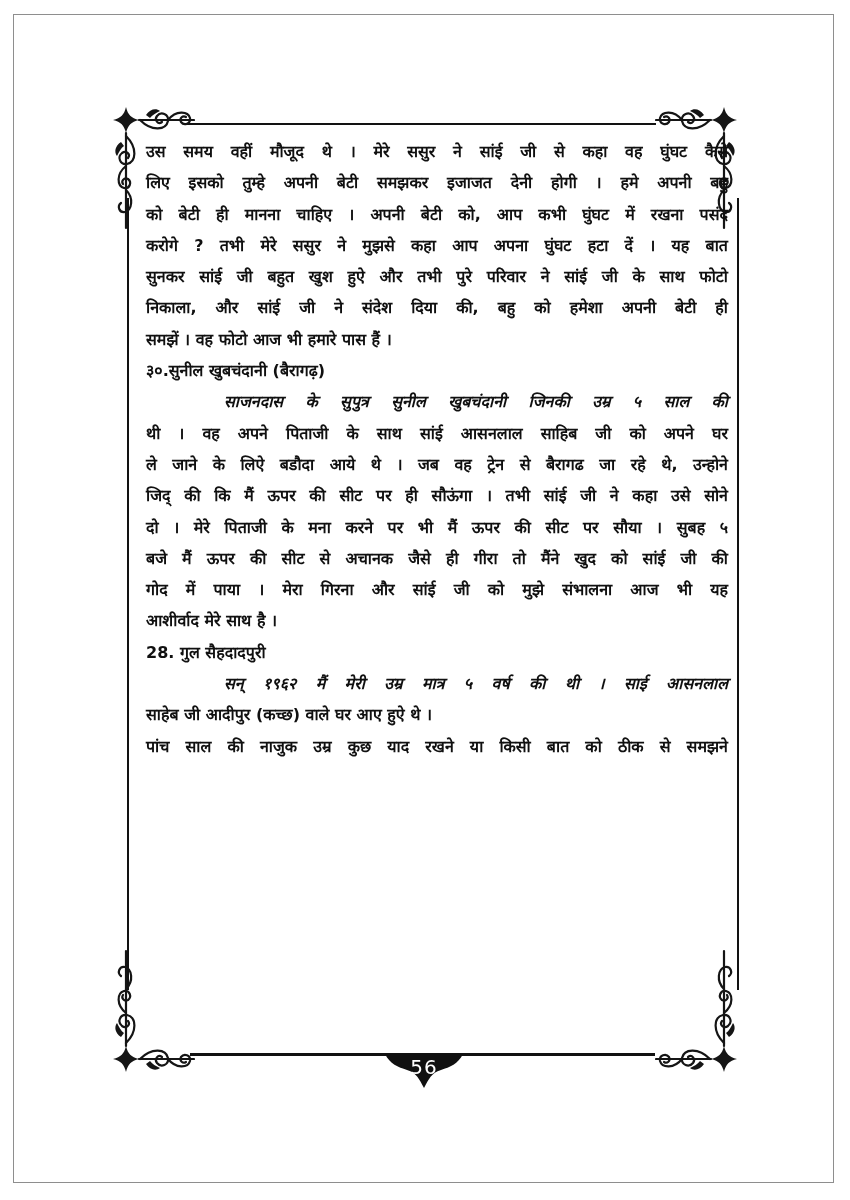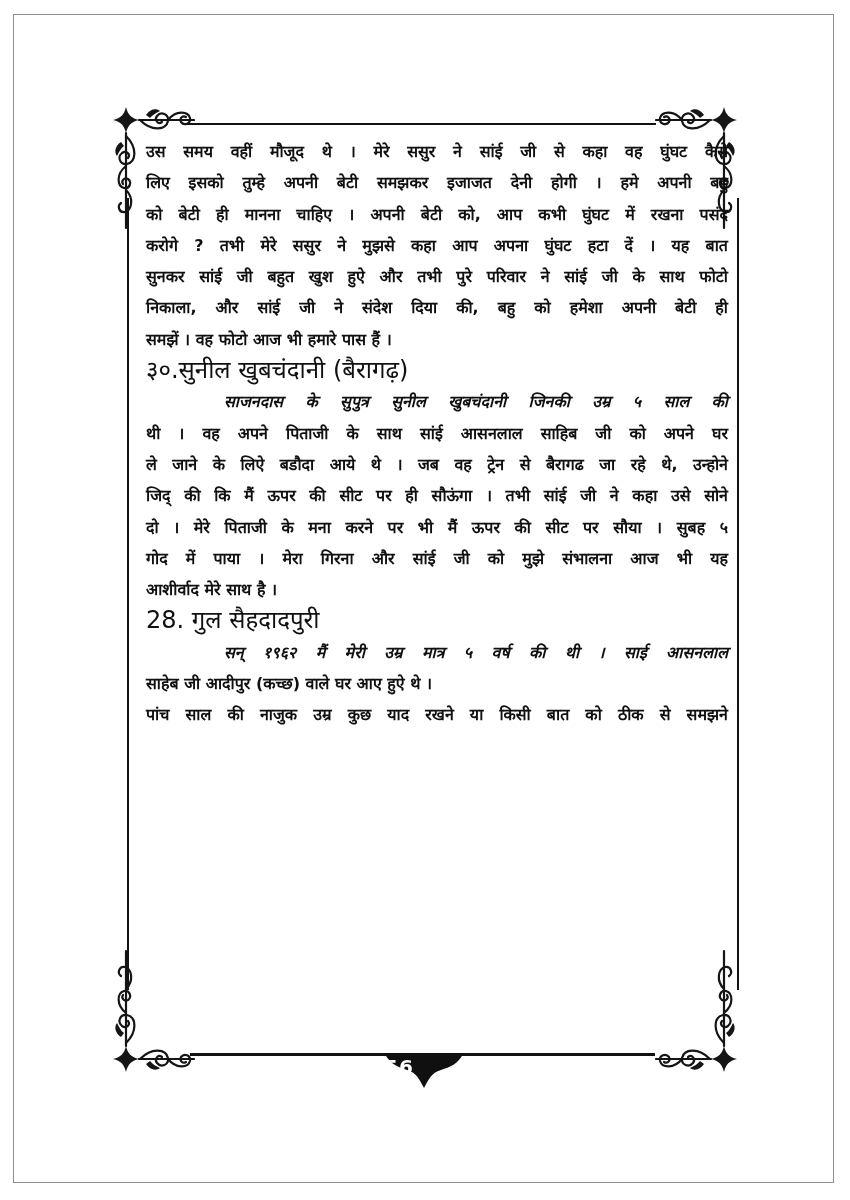--- a/index.html
+++ b/index.html
@@ -25,28 +25,28 @@
     position:absolute;left:146px;top:136px;width:582px;color:#101010;
   }
   .line{
     font-size:16px;line-height:31.3px;font-weight:600;
     text-align:justify;text-align-last:justify;
     white-space:normal;
   }
   .line.last{text-align-last:left;}
   .line.indent{text-indent:78px;font-style:italic;}
   .heading{
-    font-size:24px;line-height:31.3px;font-weight:400;
+    font-size:16px;line-height:31.3px;font-weight:700;
     text-align:right;text-align-last:left;
   }
   .page-badge{position:absolute;left:384px;top:1054px;width:80px;height:40px;}
   .page-badge svg{position:absolute;left:0;top:0;}
   .page-badge .num{
-    position:absolute;left:0;top:1px;width:100%;
-    color:#ffffff;font-size:20px;font-weight:bold;letter-spacing:1px;
+    position:absolute;left:0;top:1px;width:100%;text-align:center;
+    color:#ffffff;font-size:20px;font-weight:normal;letter-spacing:1px;
   }
 </style>
 </head>
 <body>
 
 <div class="outer-border"></div>
 
 <div class="rule rule-top"></div>
 <div class="rule rule-bottom"></div>
 <div class="rule rule-left"></div>
@@ -126,20 +126,21 @@
   <div class="line">निकाला, और सांई जी ने संदेश दिया की, बहु को हमेशा अपनी बेटी ही</div>
   <div class="line last">समझें । वह फोटो आज भी हमारे पास हैं ।</div>
 
   <div class="heading">३०.सुनील खुबचंदानी (बैरागढ़)</div>
 
   <div class="line indent">साजनदास के सुपुत्र सुनील खुबचंदानी जिनकी उम्र ५ साल की</div>
   <div class="line">थी । वह अपने पिताजी के साथ सांई आसनलाल साहिब जी को अपने घर</div>
   <div class="line">ले जाने के लिऐ बडौदा आये थे । जब वह ट्रेन से बैरागढ जा रहे थे, उन्होने</div>
   <div class="line">जिद् की कि मैं ऊपर की सीट पर ही सौऊंगा । तभी सांई जी ने कहा उसे सोने</div>
   <div class="line">दो । मेरे पिताजी के मना करने पर भी मैं ऊपर की सीट पर सौया । सुबह ५</div>
+  <div class="line">बजे मैं ऊपर की सीट से अचानक जैसे ही गीरा तो मैंने खुद को सांई जी की</div>
   <div class="line">गोद में पाया । मेरा गिरना और सांई जी को मुझे संभालना आज भी यह</div>
   <div class="line last">आशीर्वाद मेरे साथ है ।</div>
 
   <div class="heading">28. गुल सैहदादपुरी</div>
 
   <div class="line indent">सन् १९६२ मैं मेरी उम्र मात्र ५ वर्ष की थी । साई आसनलाल</div>
   <div class="line last">साहेब जी आदीपुर (कच्छ) वाले घर आए हुऐ थे ।</div>
 
   <div class="line">पांच साल की नाजुक उम्र कुछ याद रखने या किसी बात को ठीक से समझने</div>
 

